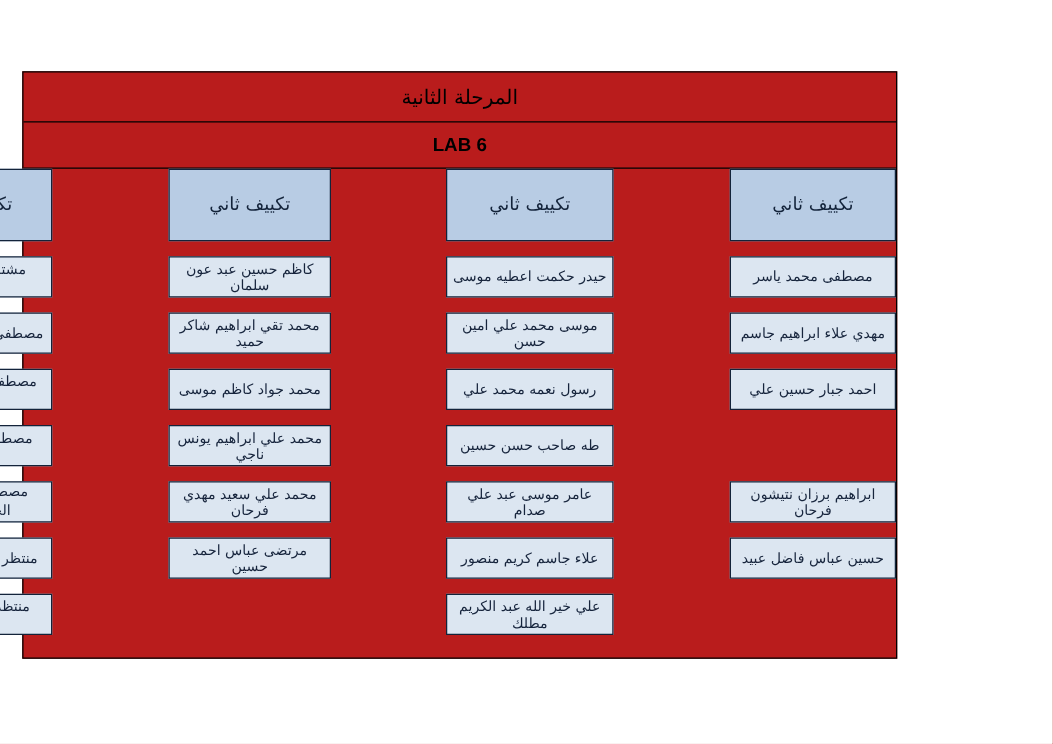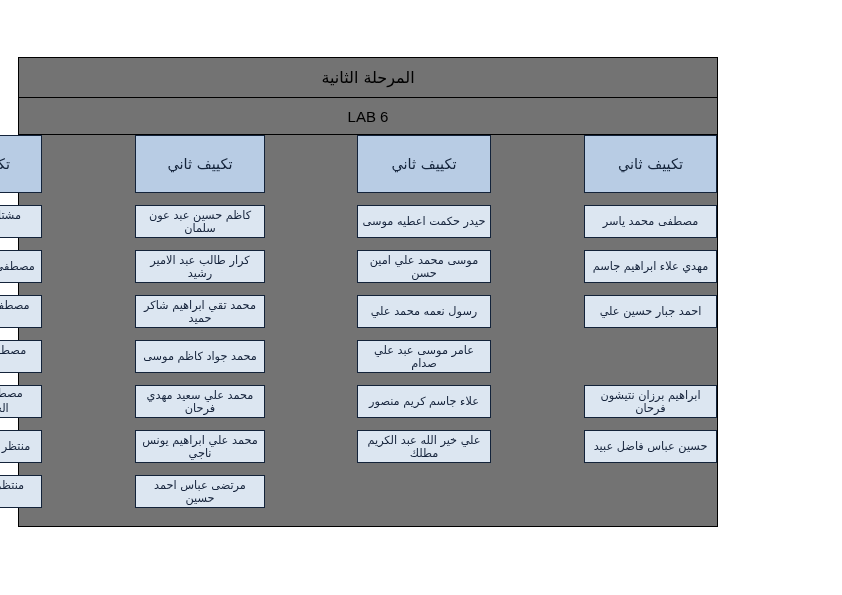--- a/index.html
+++ b/index.html
@@ -17,21 +17,21 @@
 
   
   .doc-frame {
     position: absolute;
     left: 18px;
     top: 57px;
     width: 700px;
     height: 470px;
     border: 1.6px solid #000000;
     box-sizing: border-box;
-    background: #737373;
+    background: #b91c1c;
   }
 
   
   .title-band {
     height: 40px;
     border-bottom: 1.6px solid #000000;
     display: flex;
     align-items: center;
     justify-content: center;
     box-sizing: border-box;
@@ -39,21 +39,21 @@
   .title-band.second {
     height: 37px;
   }
   .title-text {
     font-size: 16px;
     color: #000000;
     font-weight: 400;
     line-height: 1;
   }
   .title-text.lab {
-    font-weight: 400;
+    font-weight: 700;
     font-size: 15px;
     font-family: "Liberation Sans", sans-serif;
     direction: ltr;
   }
 
   
   .columns-area {
     position: relative;
     height: 391px;
     box-sizing: border-box;
@@ -128,33 +128,33 @@
       <div class="cell">مصطفى سمير صاحب مهدي</div>
       <div class="cell">مصطفى احمد عباس عاشور</div>
       <div class="cell two-line">مصطفى فاضل عبد الحسين دلش</div>
       <div class="cell">منتظر جعفر محمد عبد</div>
       <div class="cell">منتظر محسن حسن جاسم</div>
     </div>
 
     <div class="column c3">
       <div class="col-header">تكييف ثاني</div>
       <div class="cell">كاظم حسين عبد عون سلمان</div>
-      <div class="cell">كرار طالب عبد الامير رشيد</div>
       <div class="cell">محمد تقي ابراهيم شاكر حميد</div>
       <div class="cell">محمد جواد كاظم موسى</div>
+      <div class="cell">محمد علي ابراهيم يونس ناجي</div>
       <div class="cell">محمد علي سعيد مهدي فرحان</div>
-      <div class="cell">محمد علي ابراهيم يونس ناجي</div>
       <div class="cell">مرتضى عباس احمد حسين</div>
     </div>
 
     <div class="column c2">
       <div class="col-header">تكييف ثاني</div>
       <div class="cell">حيدر حكمت اعطيه موسى</div>
       <div class="cell">موسى محمد علي امين حسن</div>
       <div class="cell">رسول نعمه محمد علي</div>
+      <div class="cell">طه صاحب حسن حسين</div>
       <div class="cell">عامر موسى عبد علي صدام</div>
       <div class="cell">علاء جاسم كريم منصور</div>
       <div class="cell">علي خير الله عبد الكريم مطلك</div>
     </div>
 
     <div class="column c1">
       <div class="col-header">تكييف ثاني</div>
       <div class="cell">مصطفى محمد ياسر</div>
       <div class="cell">مهدي علاء ابراهيم جاسم</div>
       <div class="cell">احمد جبار حسين علي</div>

